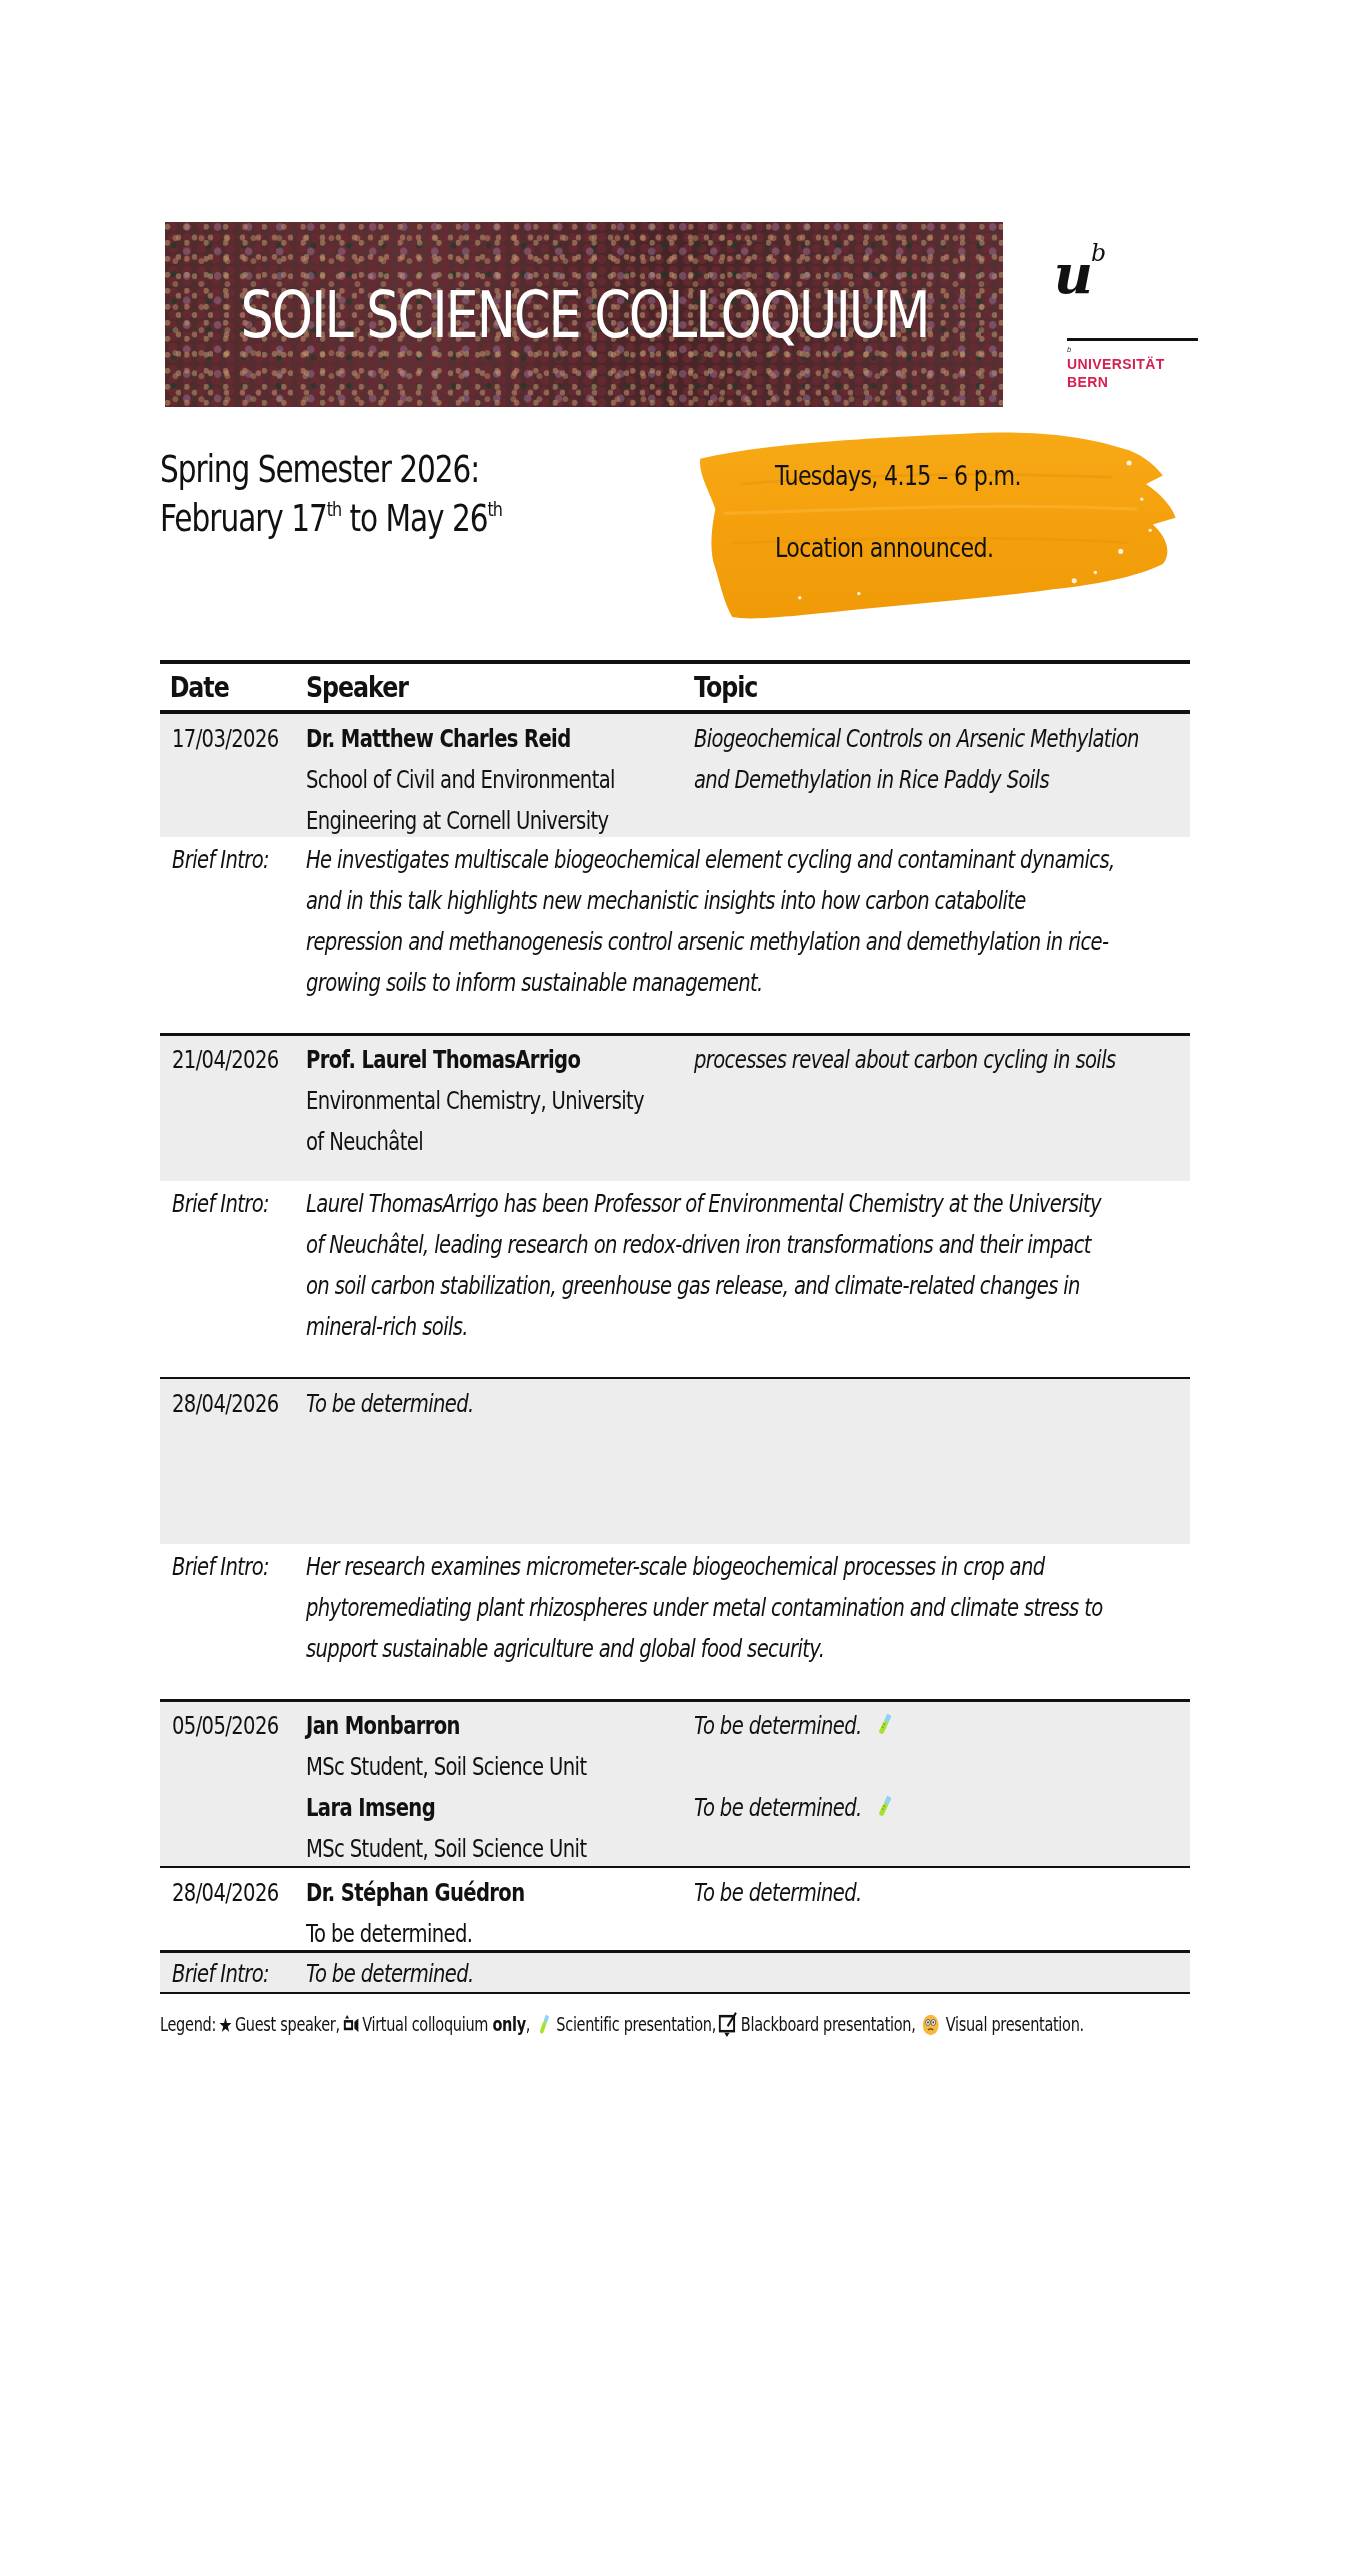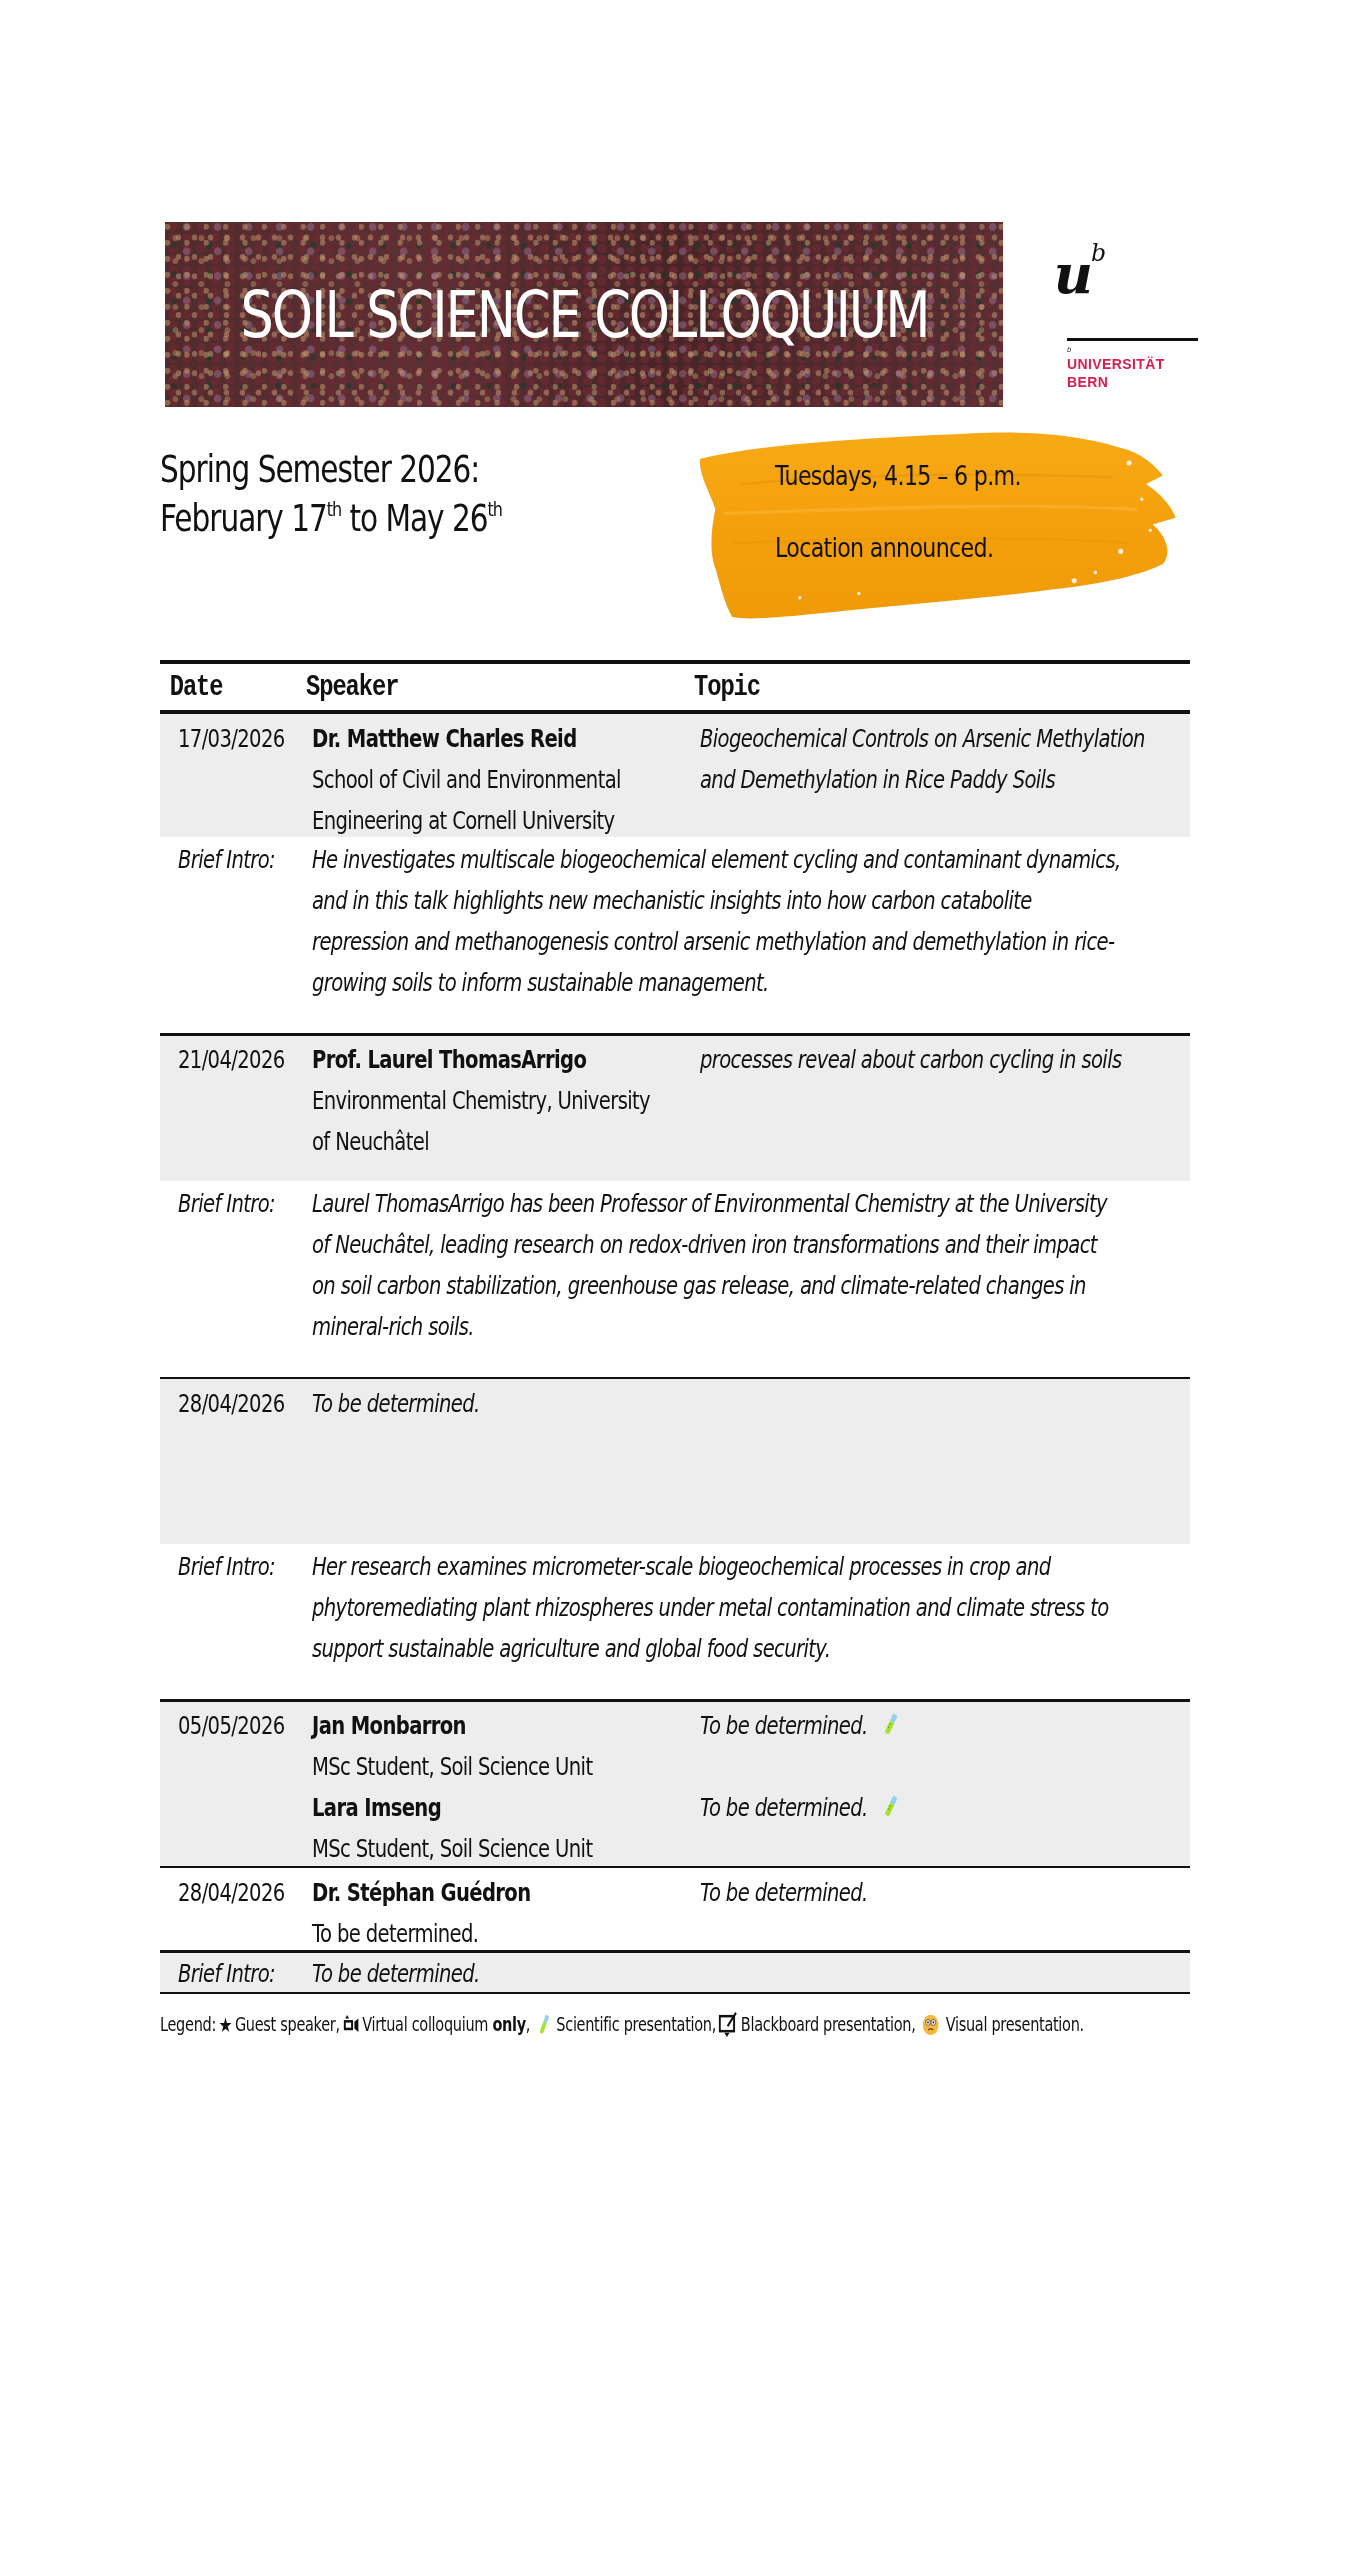--- a/index.html
+++ b/index.html
@@ -41,25 +41,25 @@
 
   
   .brush { position: absolute; left: 690px; top: 425px; width: 494px; height: 198px; }
   .brush svg { position: absolute; inset: 0; }
   .brush-line { position: absolute; left: 775px; font-family: "DejaVu Sans", sans-serif; font-size: 27px; color: #111; letter-spacing: -0.8px; transform-origin: left top; transform: scaleX(0.82); white-space: nowrap; }
 
   
   .table { position: absolute; left: 160px; top: 660px; width: 1030px; font-family: "DejaVu Sans", sans-serif; }
   .rule-thick { height: 4.2px; background: #111; }
   .rule-med { height: 2.5px; background: #111; }
-  .header { display: grid; grid-template-columns: 146px 388px 1fr; height: 46px; align-items: center; font-family: Liberation Mono, monospace; }
+  .header { display: grid; grid-template-columns: 146px 388px 1fr; height: 46px; align-items: center; }
   .header span { font-weight: bold; font-size: 29px; letter-spacing: -1.3px; transform-origin: left center; transform: scaleX(0.82); white-space: nowrap; padding-left: 11.8px; }
   .row { display: grid; grid-template-columns: 146px 388px 1fr; padding: 3.4px 0 0 0; }
   .row.shaded { background: #ededed; }
-  .cell { font-size: 24.5px; line-height: 41px; letter-spacing: -0.8px; margin-left: 6px; }
+  .cell { font-size: 24.5px; line-height: 41px; letter-spacing: -0.8px; }
   .cell .t { display: inline-block; transform-origin: left top; transform: scaleX(0.8); white-space: nowrap; }
   .c-date { padding-left: 11.8px; }
   .c-speaker { padding-left: 0; }
   .c-topic { padding-left: 0; font-style: italic; }
   .bold { font-weight: bold; }
   .intro { display: grid; grid-template-columns: 146px 1fr; padding-top: 2px; }
   .intro .c-label { padding-left: 11.8px; font-style: italic; }
   .intro .c-text { font-style: italic; }
   .spacer { height: 30px; }
 

